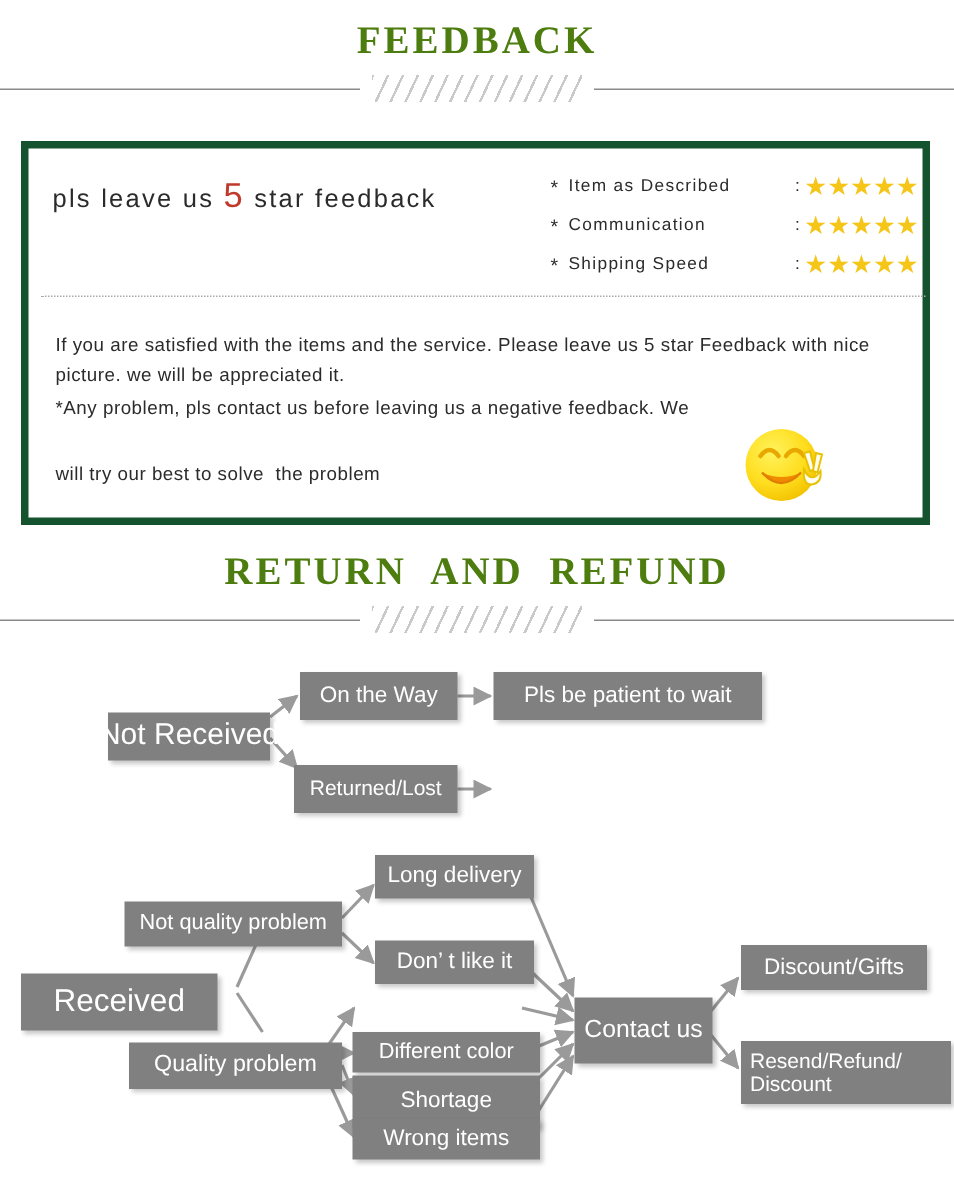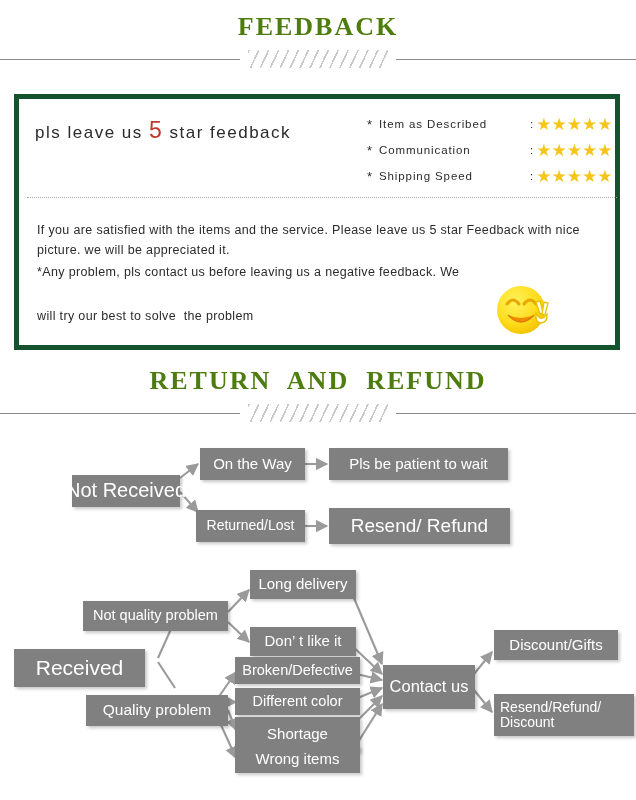--- a/index.html
+++ b/index.html
@@ -309,33 +309,31 @@
   </svg>
 
   <div class="node" style="left:72px; top:45px; width:108px; height:32px; font-size:20px;">Not Received</div>
 
   <div class="node" style="left:200px; top:18px; width:105px; height:32px; font-size:15px;">On the Way</div>
 
   <div class="node" style="left:329px; top:18px; width:179px; height:32px; font-size:15px;">Pls be patient to wait</div>
 
   <div class="node" style="left:196px; top:80px; width:109px; height:32px; font-size:14px;">Returned/Lost</div>
 
-  <div class="node" style="left:329px; top:78px; width:181px; height:36px; font-size:19px;">Resend/ Refund</div>
 
   <div class="node" style="left:14px; top:219px; width:131px; height:38px; font-size:21px;">Received</div>
 
   <div class="node" style="left:83px; top:171px; width:145px; height:30px; font-size:14.5px;">Not quality problem</div>
 
   <div class="node" style="left:86px; top:265px; width:142px; height:31px; font-size:15.5px;">Quality problem</div>
 
   <div class="node" style="left:250px; top:140px; width:106px; height:29px; font-size:15px;">Long delivery</div>
 
   <div class="node" style="left:250px; top:197px; width:106px; height:29px; font-size:15px;">Don’ t like it</div>
 
-  <div class="node" style="left:235px; top:227px; width:125px; height:27px; font-size:14.5px;">Broken/Defective</div>
 
   <div class="node" style="left:235px; top:258px; width:125px; height:27px; font-size:14.5px;">Different color</div>
 
   <div class="node" style="left:235px; top:287px; width:125px; height:35px; font-size:15px;">Shortage</div>
 
   <div class="node" style="left:235px; top:316px; width:125px; height:27px; font-size:15px;">Wrong items</div>
 
   <div class="node" style="left:383px; top:235px; width:92px; height:44px; font-size:16.5px;">Contact us</div>
 
   <div class="node" style="left:494px; top:200px; width:124px; height:30px; font-size:15px;">Discount/Gifts</div>

